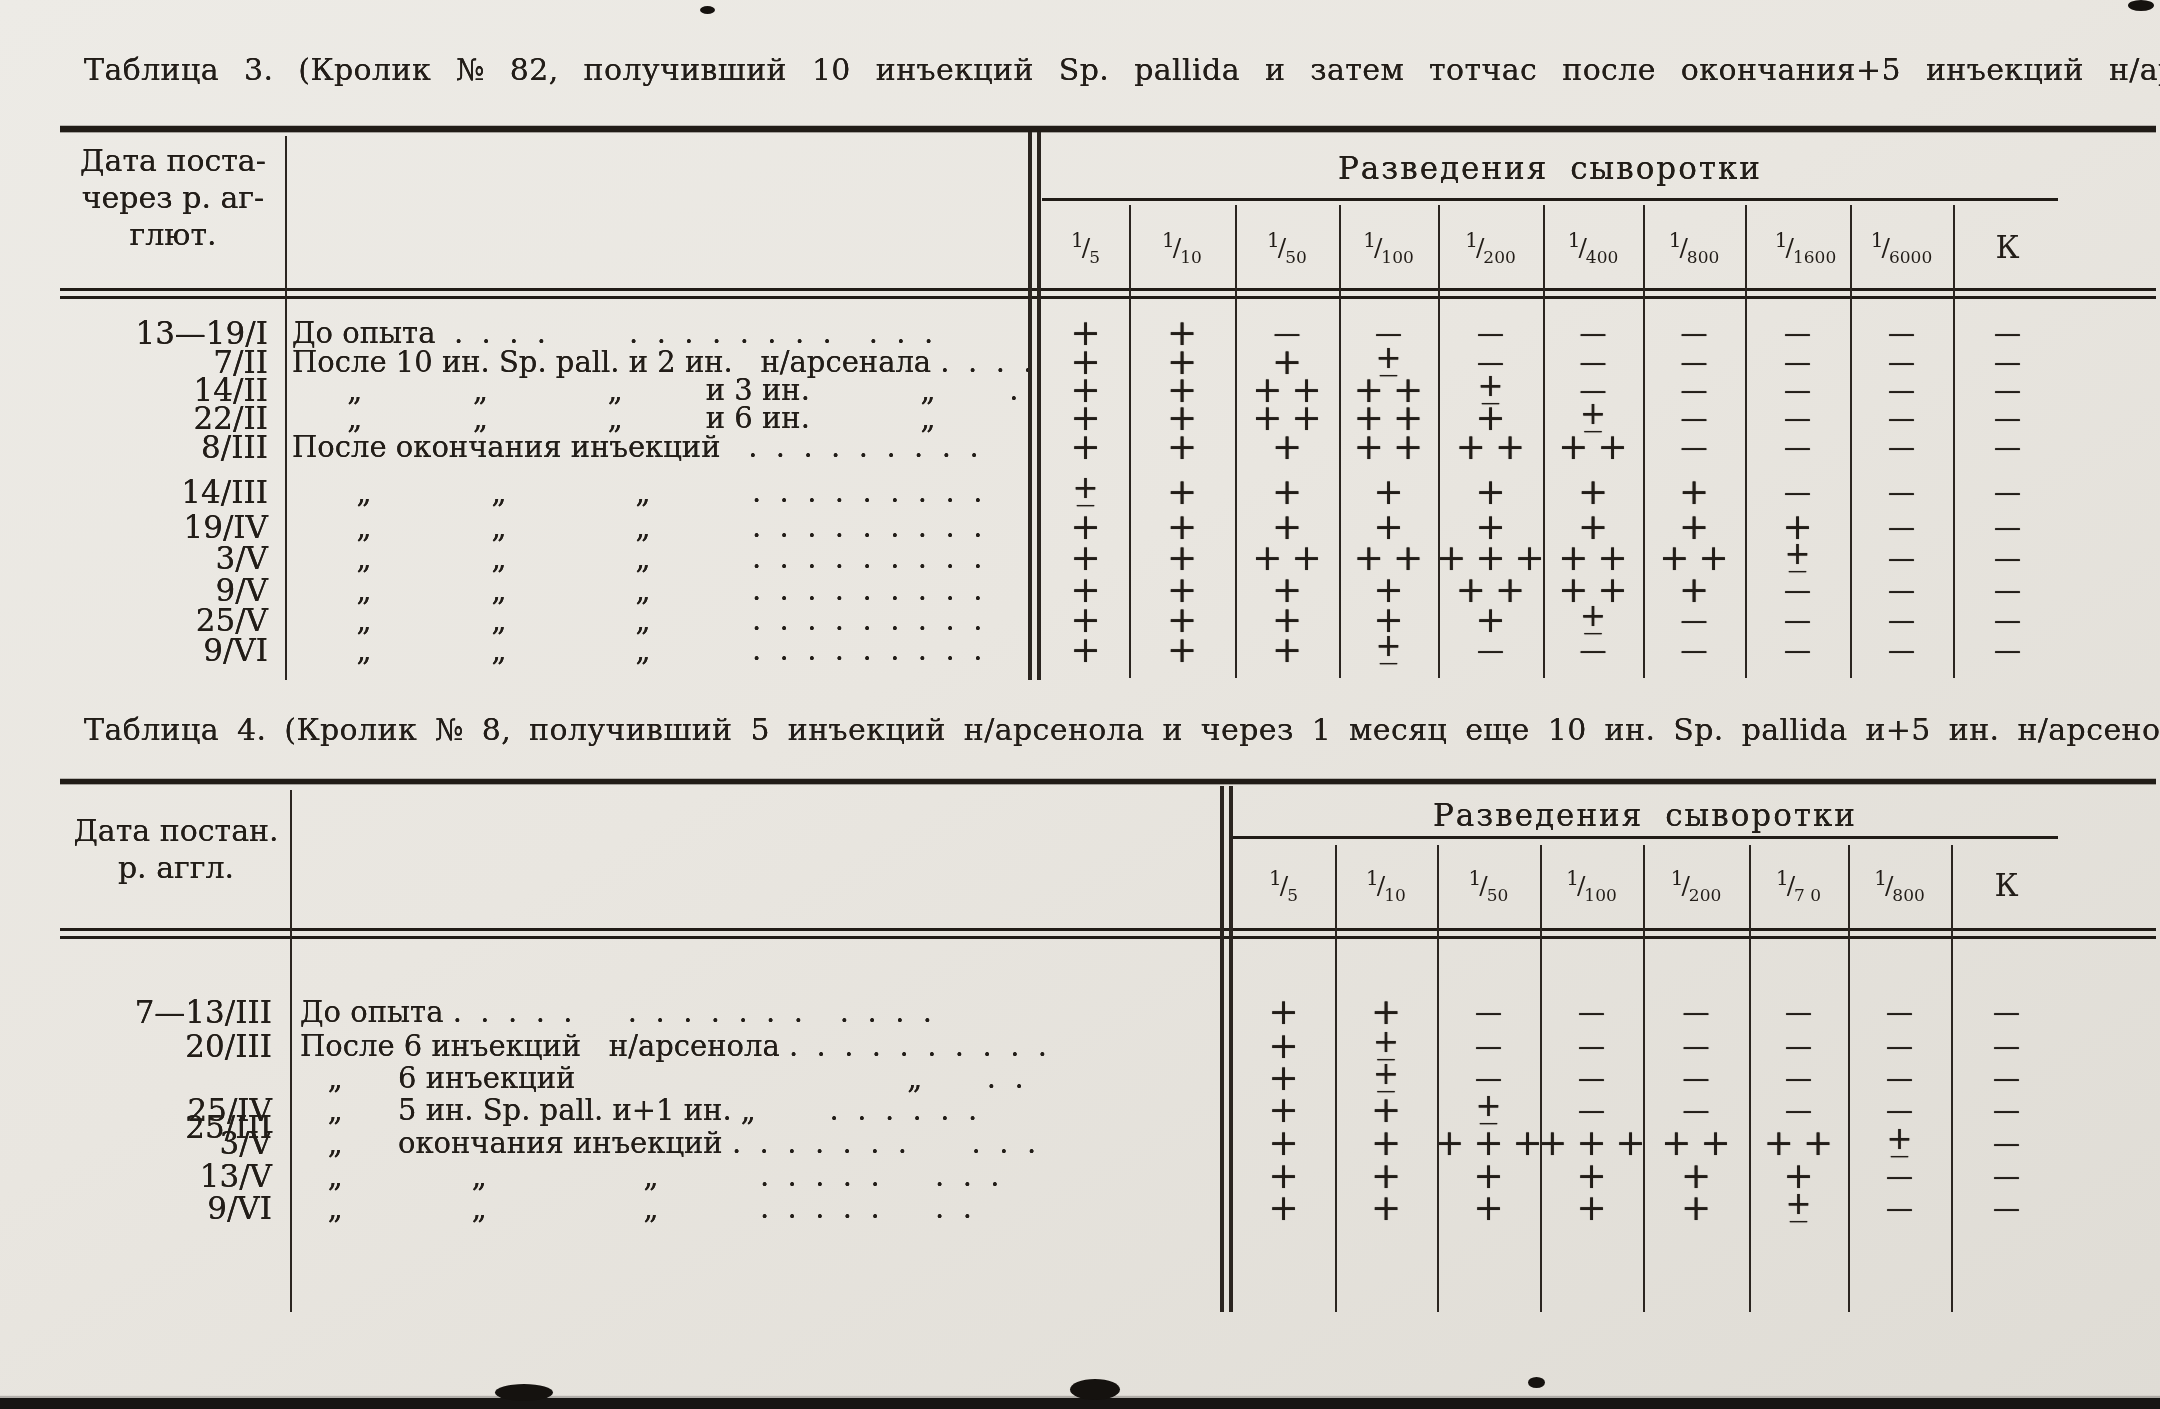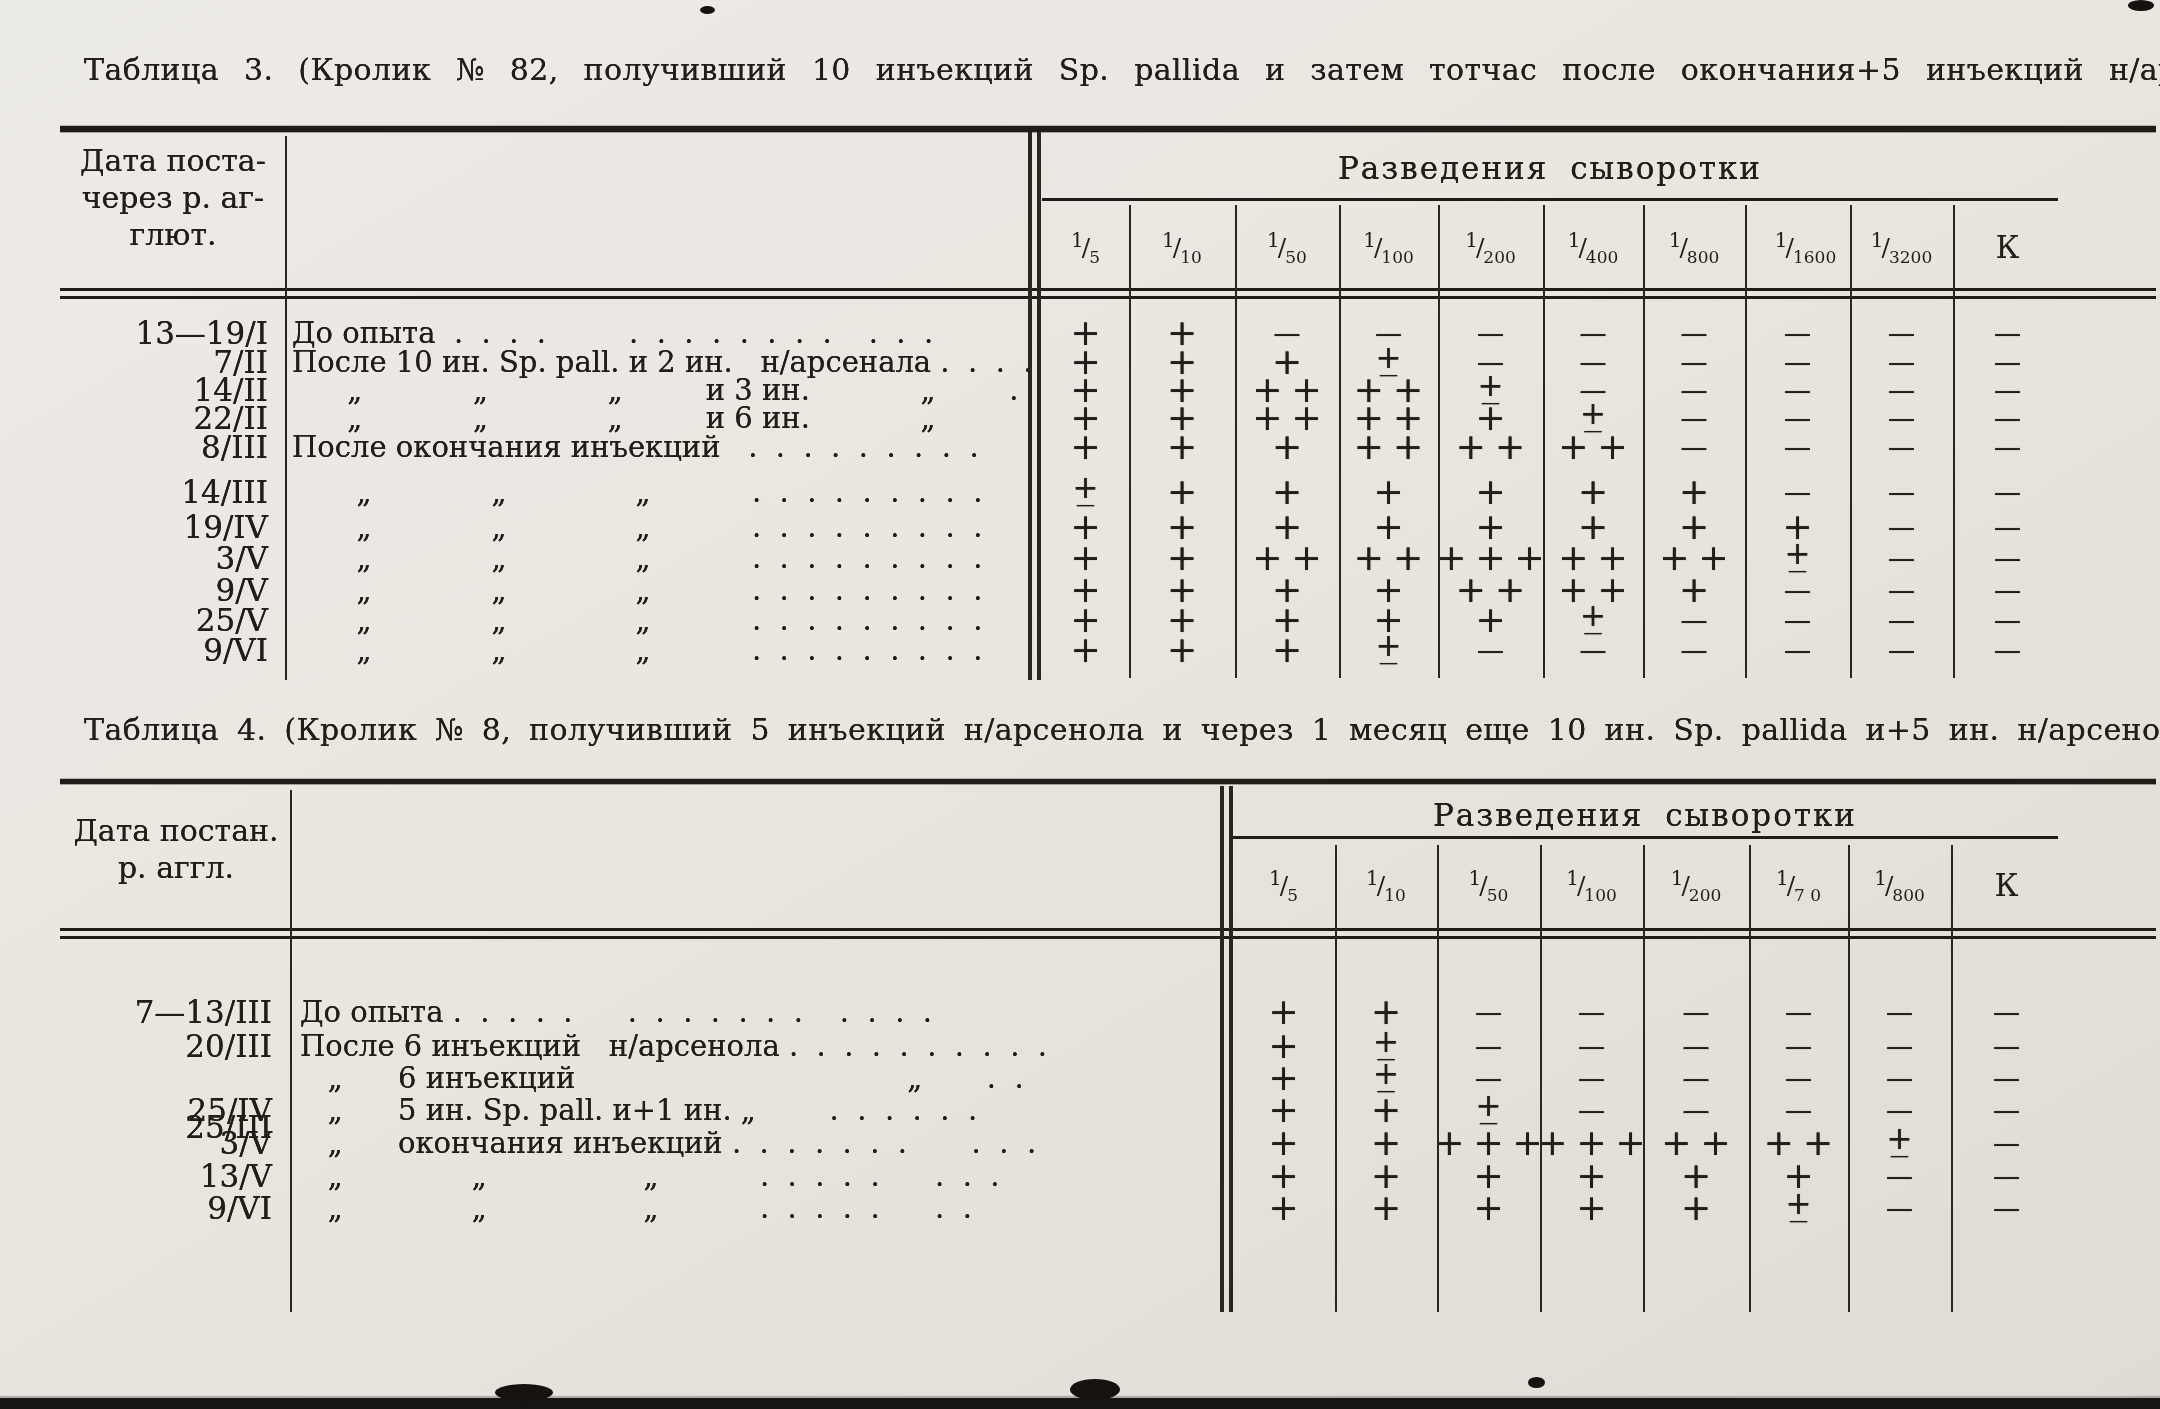--- a/index.html
+++ b/index.html
@@ -78,21 +78,21 @@
     <div class="fcell" style="left: 1543px; top: 212px; width: 100px; height: 70px;">
       <span class="fr"><sup>1</sup>/<sub>400</sub></span>
     </div>
     <div class="fcell" style="left: 1643px; top: 212px; width: 102px; height: 70px;">
       <span class="fr"><sup>1</sup>/<sub>800</sub></span>
     </div>
     <div class="fcell" style="left: 1745px; top: 212px; width: 121px; height: 70px;">
       <span class="fr"><sup>1</sup>/<sub>1600</sub></span>
     </div>
     <div class="fcell" style="left: 1850px; top: 212px; width: 103px; height: 70px;">
-      <span class="fr"><sup>1</sup>/<sub>3200</sub></span>
+      <span class="fr"><sup>1</sup>/<sub>6000</sub></span>
     </div>
     <div class="fcell" style="left: 1953px; top: 212px; width: 109px; height: 70px;">
       <span class="klabel">К</span>
     </div>
   </div>
 
 <div class="hrule" style="left:60px;top:288px;width:2096px;height:3px;"></div>
 <div class="hrule" style="left:60px;top:296px;width:2096px;height:3px;"></div>
 
 <div id="table3-body" class="abs">

